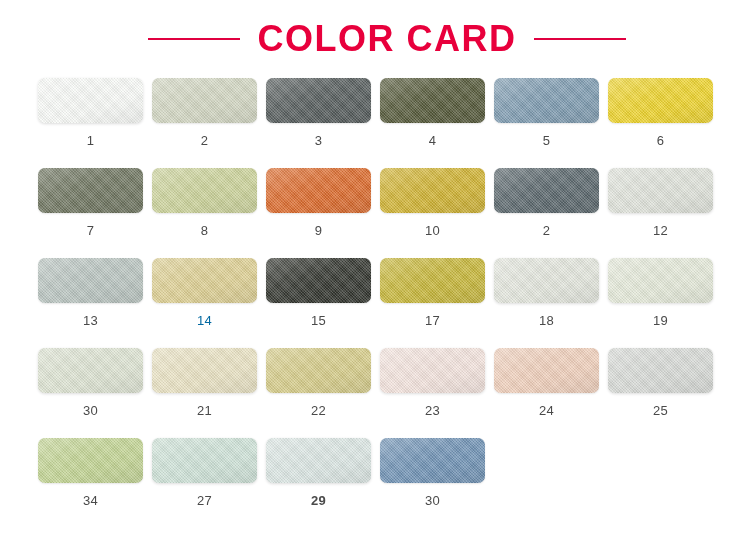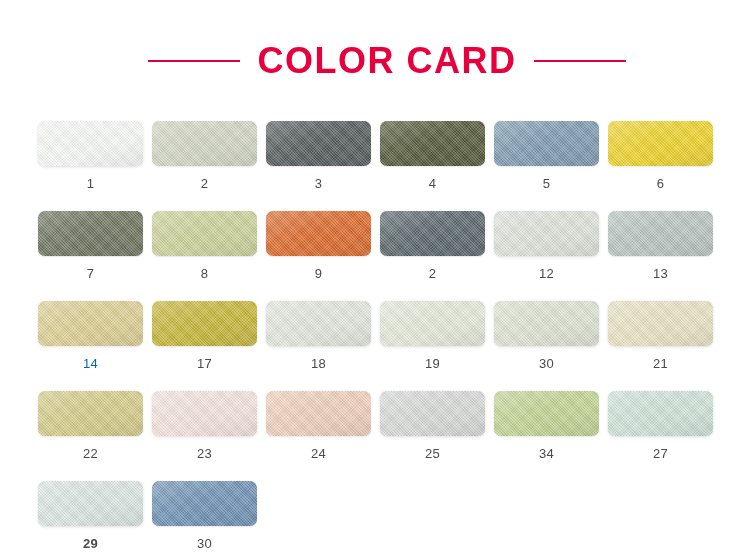--- a/index.html
+++ b/index.html
@@ -9,21 +9,21 @@
   body {
     width: 750px;
     height: 555px;
     background: #ffffff;
     font-family: "Liberation Sans", sans-serif;
     overflow: hidden;
   }
 
   
   .header {
-    height: 121px;
+    height: 78px;
     display: flex;
     align-items: center;
     justify-content: center;
     gap: 18px;
     margin-left: 24px;
   }
   .rule {
     width: 92px;
     height: 2px;
     background: #e00040;
@@ -137,36 +137,44 @@
     </div>
     <div class="cell">
       <div class="swatch" style="background-color: rgb(203, 210, 154);"></div>
       <div class="label" style="color: rgb(74, 74, 74);">8</div>
     </div>
     <div class="cell">
       <div class="swatch" style="background-color: rgb(219, 106, 44);"></div>
       <div class="label" style="color: rgb(74, 74, 74);">9</div>
     </div>
     <div class="cell">
+      <div class="swatch" style="background-color: rgb(207, 178, 51);"></div>
+      <div class="label" style="color: rgb(74, 74, 74);">10</div>
+    </div>
+    <div class="cell">
       <div class="swatch" style="background-color: rgb(90, 103, 108);"></div>
       <div class="label" style="color: rgb(74, 74, 74);">2</div>
     </div>
     <div class="cell">
       <div class="swatch pale" style="background-color: rgb(223, 226, 218);"></div>
       <div class="label" style="color: rgb(74, 74, 74);">12</div>
     </div>
     <div class="cell">
       <div class="swatch" style="background-color: rgb(185, 196, 192);"></div>
       <div class="label" style="color: rgb(74, 74, 74);">13</div>
     </div>
     <div class="cell">
       <div class="swatch" style="background-color: rgb(221, 207, 147);"></div>
       <div class="label" style="color: #0369a1;">14</div>
     </div>
     <div class="cell">
+      <div class="swatch" style="background-color: rgb(51, 54, 47);"></div>
+      <div class="label" style="color: rgb(74, 74, 74);">15</div>
+    </div>
+    <div class="cell">
       <div class="swatch" style="background-color: rgb(198, 182, 58);"></div>
       <div class="label" style="color: rgb(74, 74, 74);">17</div>
     </div>
     <div class="cell">
       <div class="swatch pale" style="background-color: rgb(227, 230, 221);"></div>
       <div class="label" style="color: rgb(74, 74, 74);">18</div>
     </div>
     <div class="cell">
       <div class="swatch pale" style="background-color: rgb(228, 233, 217);"></div>
       <div class="label" style="color: rgb(74, 74, 74);">19</div>

